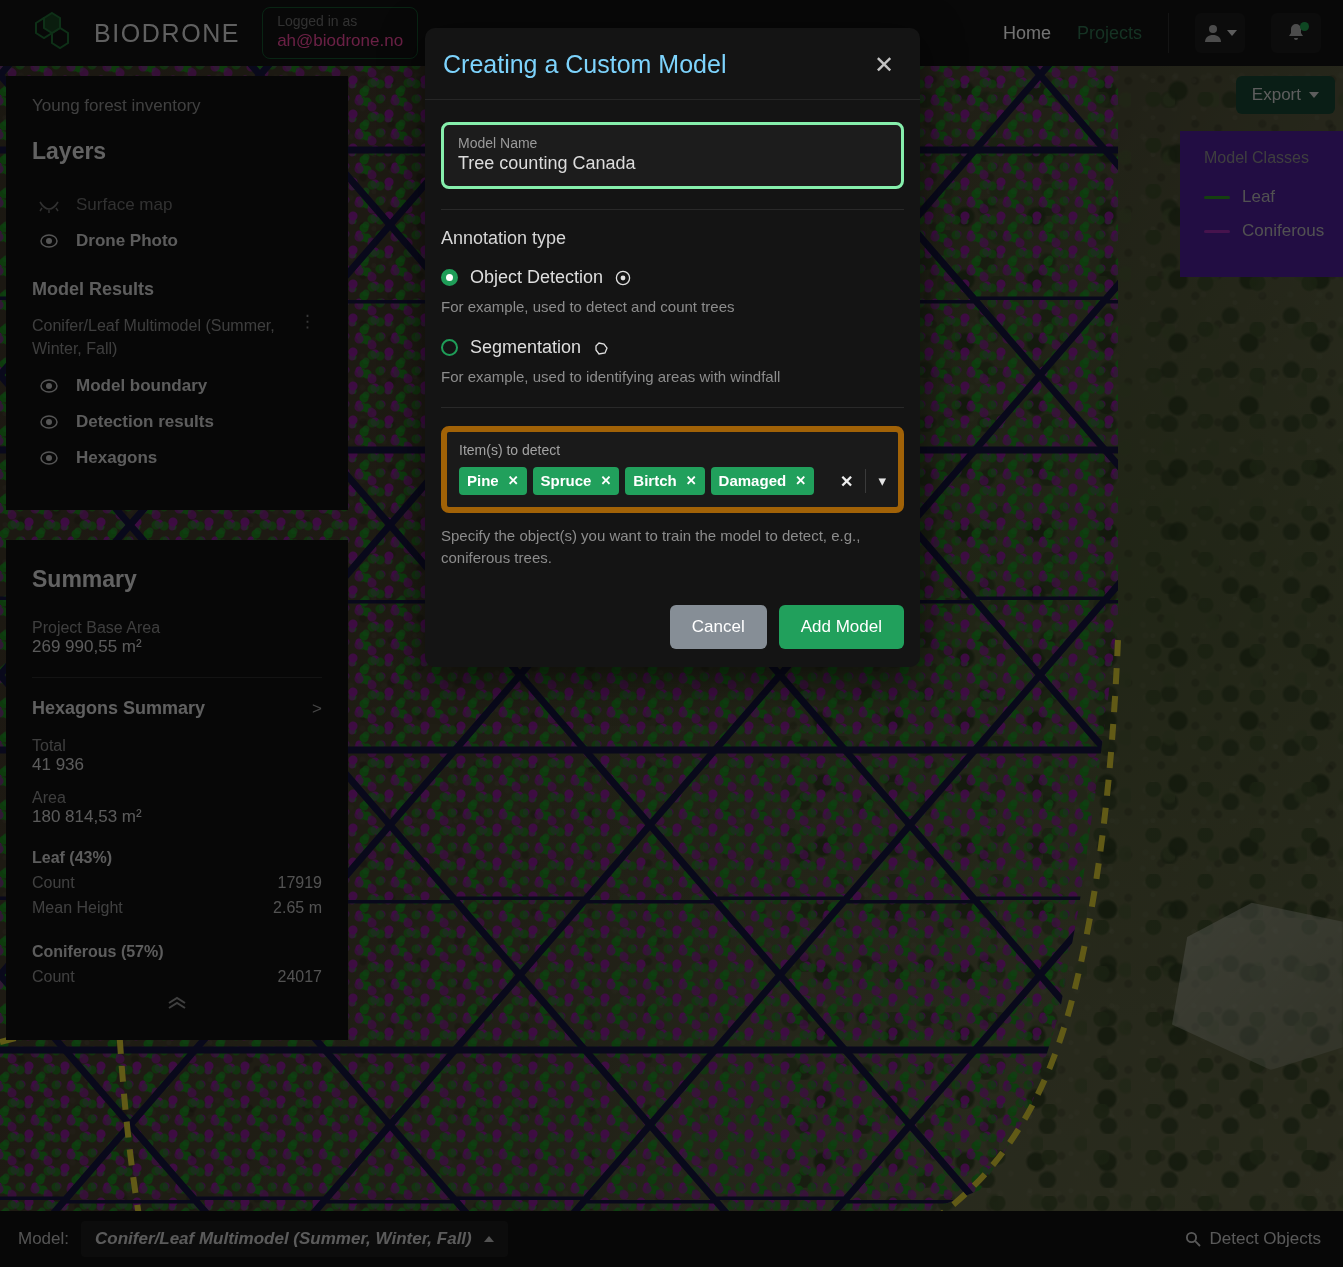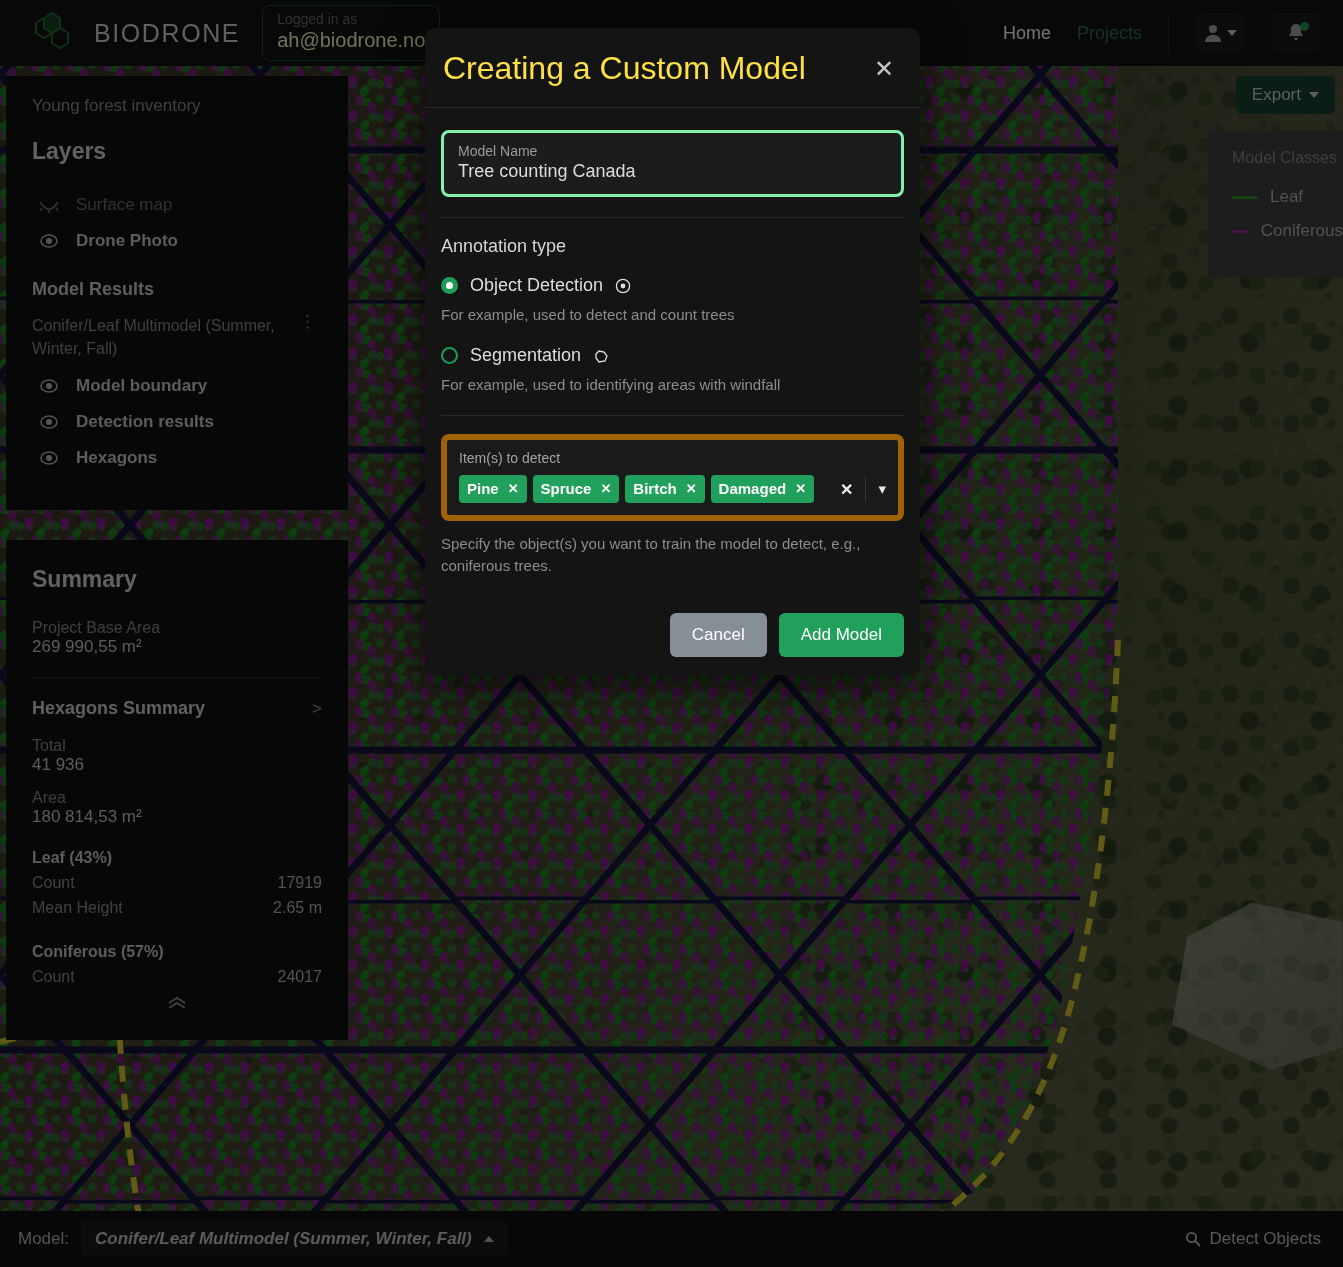--- a/index.html
+++ b/index.html
@@ -85,21 +85,21 @@
     position: absolute; left: 0; top: 0; width: 1343px; height: 66px;
     background: #121212; display: flex; align-items: center; z-index: 40;
   }
   .brand { display: flex; align-items: center; gap: 14px; padding-left: 28px; }
   .brand-name { color: #d6d6d6; font-size: 25px; letter-spacing: 1.6px; font-weight: 400; }
   .login-box {
     margin-left: 22px; border: 1px solid #14532d; border-radius: 8px;
     padding: 5px 14px 7px 14px; line-height: 1.25;
   }
   .login-label { color: #6e6e6e; font-size: 14px; }
-  .login-email { color: #fef9c3; font-size: 20px; }
+  .login-email { color: #ec4899; font-size: 17px; }
   .topnav { margin-left: auto; display: flex; align-items: center; gap: 26px; padding-right: 22px; }
   .nav-link { font-size: 18px; color: #ffffff; }
   .nav-link.active { color: #2f6f4e; }
   .nav-sep { width: 1px; height: 40px; background: #2e2e2e; }
   .icon-btn {
     width: 50px; height: 40px; border-radius: 6px; background: #1b1b1b;
     display: flex; align-items: center; justify-content: center; gap: 4px; position: relative;
   }
   .bell-dot {
     position: absolute; right: 12px; top: 9px; width: 9px; height: 9px;
@@ -142,22 +142,22 @@
   }
 
   
   .export-btn {
     position: absolute; right: 8px; top: 76px; z-index: 30;
     background: #174431; color: #cfcfcf; font-size: 17px;
     padding: 9px 16px; border-radius: 6px; display: flex; align-items: center; gap: 8px;
   }
   .caret-down { width: 0; height: 0; border-left: 5px solid transparent; border-right: 5px solid transparent; border-top: 6px solid #cfcfcf; }
   .legend {
-    position: absolute; right: 0; top: 131px; width: 135px; z-index: 30;
-    background: #404040; padding: 18px 0 22px 24px;
+    position: absolute; right: 0; top: 131px; width: 163px; z-index: 30;
+    background: #4c1d95; padding: 18px 0 22px 24px;
   }
   .legend-title { color: #8b8b8b; font-size: 16px; margin-bottom: 20px; }
   .legend-row { display: flex; align-items: center; gap: 12px; margin: 14px 0; }
   .legend-swatch { width: 26px; height: 3px; border-radius: 2px; }
   .legend-label { color: #b4b4b4; font-size: 17px; }
 
   
   .bottombar {
     position: absolute; left: 0; bottom: 0; width: 1343px; height: 56px;
     background: #111111; z-index: 40; display: flex; align-items: center;
@@ -175,21 +175,21 @@
   .scrim { position: absolute; inset: 0; background: rgba(0,0,0,0.55); z-index: 50; }
   .modal {
     position: absolute; left: 425px; top: 28px; width: 495px;
     background: #141414; border-radius: 10px; z-index: 60;
     box-shadow: 0 10px 40px rgba(0,0,0,0.6);
   }
   .modal-head {
     display: flex; align-items: center; justify-content: space-between;
     padding: 22px 26px 20px 18px; border-bottom: 1px solid #262626;
   }
-  .modal-title { color: #fde047; font-size: 32px; }
+  .modal-title { color: #7dd3fc; font-size: 25px; }
   .modal-close { color: #c3c3c3; font-size: 24px; line-height: 1; }
   .modal-body { padding: 22px 16px 18px 16px; }
   .field {
     background: #1c1c1c; border: 3px solid #86efac; border-radius: 8px;
     padding: 10px 14px 12px 14px;
   }
   .field-label { color: #9a9a9a; font-size: 14px; margin-bottom: 2px; }
   .field-value { color: #dcdcdc; font-size: 18px; }
   .hr { height: 1px; background: #292929; margin: 20px 0 18px 0; }
   .block-label { color: #d6d6d6; font-size: 18px; margin-bottom: 18px; }

